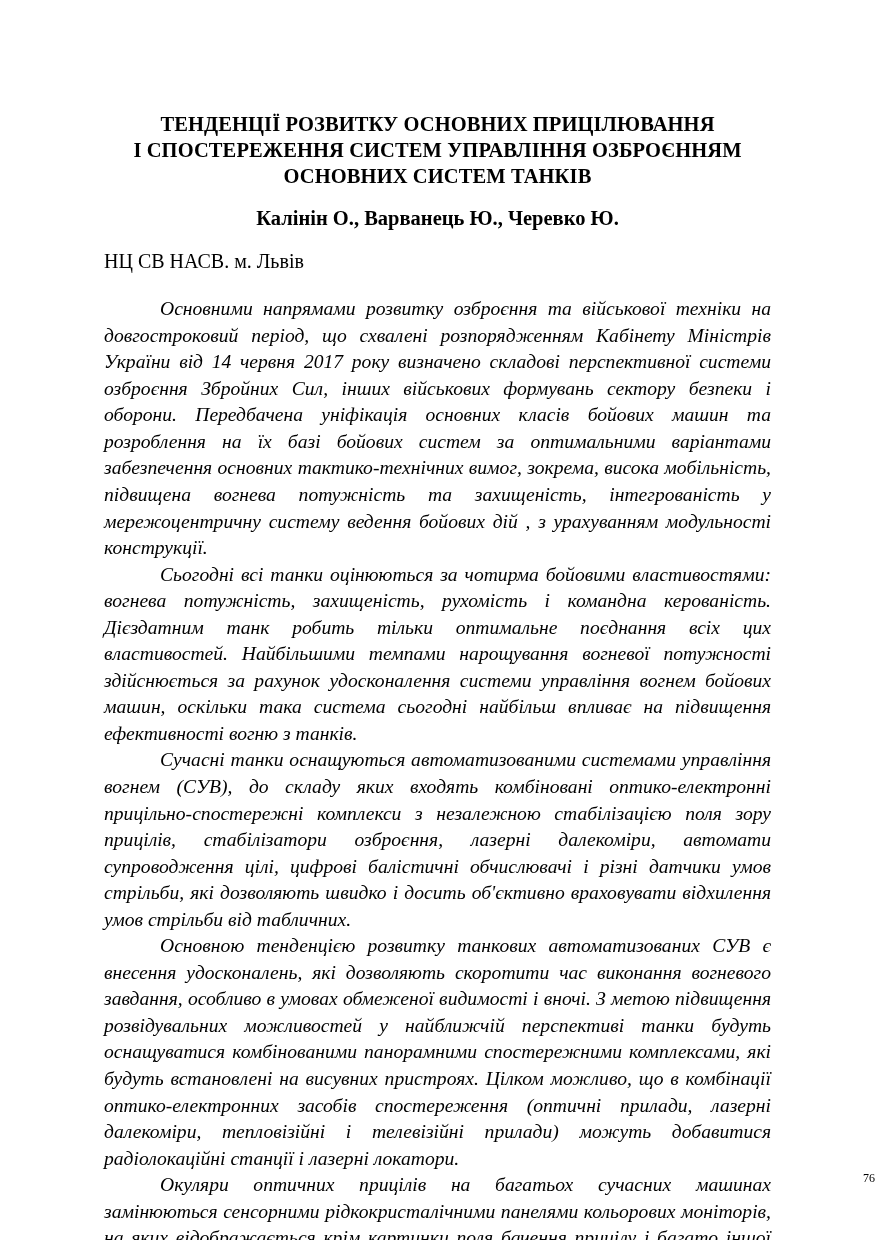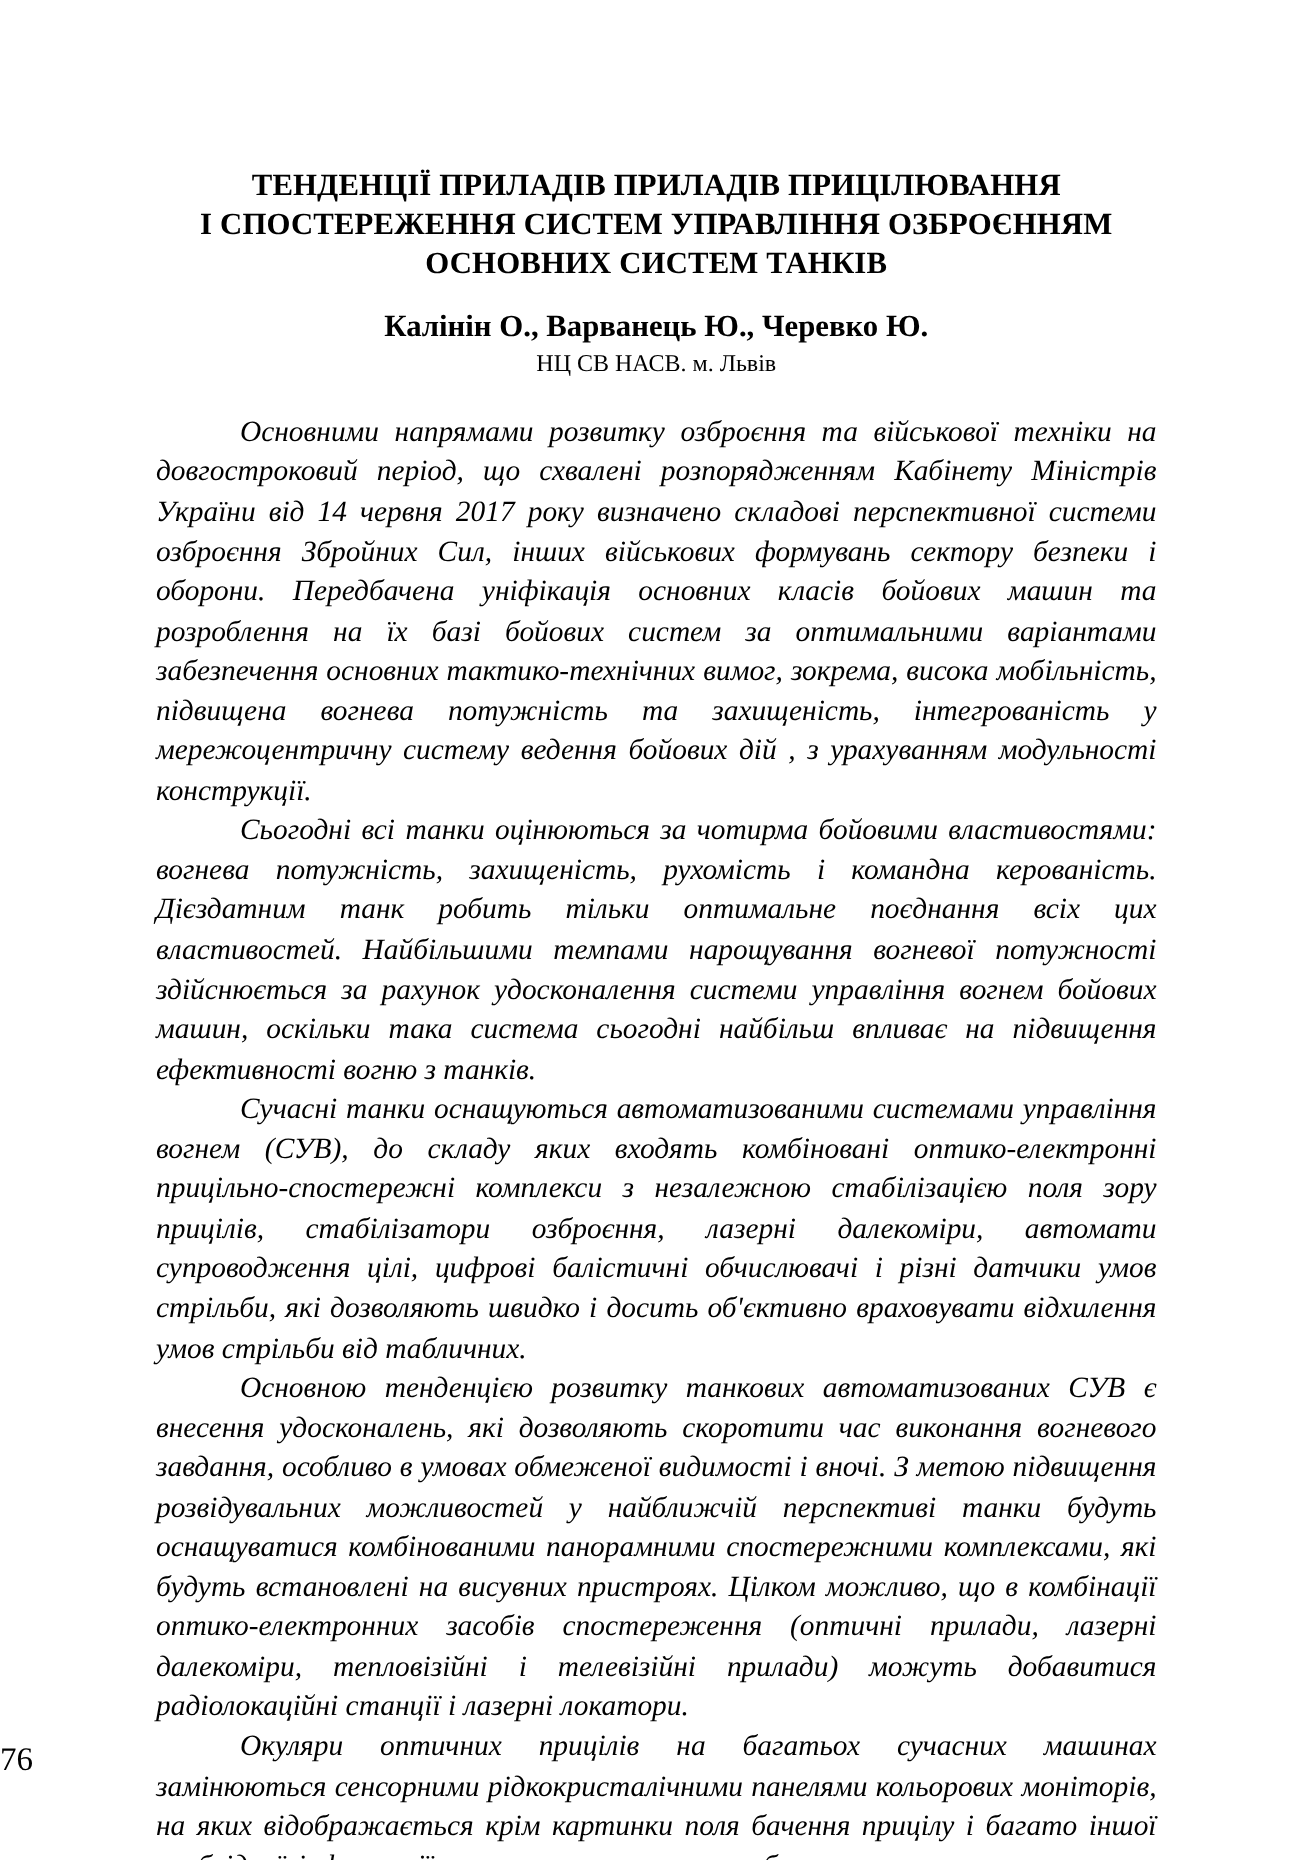--- a/index.html
+++ b/index.html
@@ -33,55 +33,55 @@
     display: block;
   }
   .authors {
     text-align: center;
     font-weight: bold;
     font-size: 20.5px;
     line-height: 1.3;
     margin-top: 16px;
   }
   .affiliation {
-    text-align: center;
+    text-align: left;
     font-weight: normal;
-    font-size: 16px;
+    font-size: 20px;
     line-height: 1.3;
-    margin-top: 1px;
+    margin-top: 16px;
   }
   .body-text {
     margin-top: 22px;
     font-size: 19.6px;
     line-height: 1.355;
     text-align: justify;
     text-justify: inter-word;
   }
   .body-text p {
     margin: 0;
     text-indent: 56px;
     text-align: justify;
     font-style: italic;
   }
   .page-number {
     position: absolute;
     left: 0;
     right: 0;
     bottom: 54px;
-    text-align: left;
-    font-size: 22px;
+    text-align: right;
+    font-size: 12px;
   }
 </style>
 </head>
 <body>
 
 <div class="page">
 
   <div class="title-block">
-    <span class="line">ТЕНДЕНЦІЇ ПРИЛАДІВ ПРИЛАДІВ ПРИЦІЛЮВАННЯ</span>
+    <span class="line">ТЕНДЕНЦІЇ РОЗВИТКУ ОСНОВНИХ ПРИЦІЛЮВАННЯ</span>
     <span class="line">І СПОСТЕРЕЖЕННЯ СИСТЕМ УПРАВЛІННЯ ОЗБРОЄННЯМ</span>
     <span class="line">ОСНОВНИХ СИСТЕМ ТАНКІВ</span>
   </div>
 
   <div class="authors">Калінін О., Варванець Ю., Черевко Ю.</div>
   <div class="affiliation">НЦ СВ НАСВ. м. Львів</div>
 
   <div class="body-text">
     <p>Основними напрямами розвитку озброєння та військової техніки на довгостроковий період, що схвалені розпорядженням Кабінету Міністрів України від 14 червня 2017 року визначено складові перспективної системи озброєння Збройних Сил, інших військових формувань сектору безпеки і оборони. Передбачена уніфікація основних класів бойових машин та розроблення на їх базі бойових систем за оптимальними варіантами забезпечення основних тактико-технічних вимог, зокрема, висока мобільність, підвищена вогнева потужність та захищеність, інтегрованість у мережоцентричну систему ведення бойових дій , з урахуванням модульності конструкції.</p>
     <p>Сьогодні всі танки оцінюються за чотирма бойовими властивостями: вогнева потужність, захищеність, рухомість і командна керованість. Дієздатним танк робить тільки оптимальне поєднання всіх цих властивостей. Найбільшими темпами нарощування вогневої потужності здійснюється за рахунок удосконалення системи управління вогнем бойових машин, оскільки така система сьогодні найбільш впливає на підвищення ефективності вогню з танків.</p>

